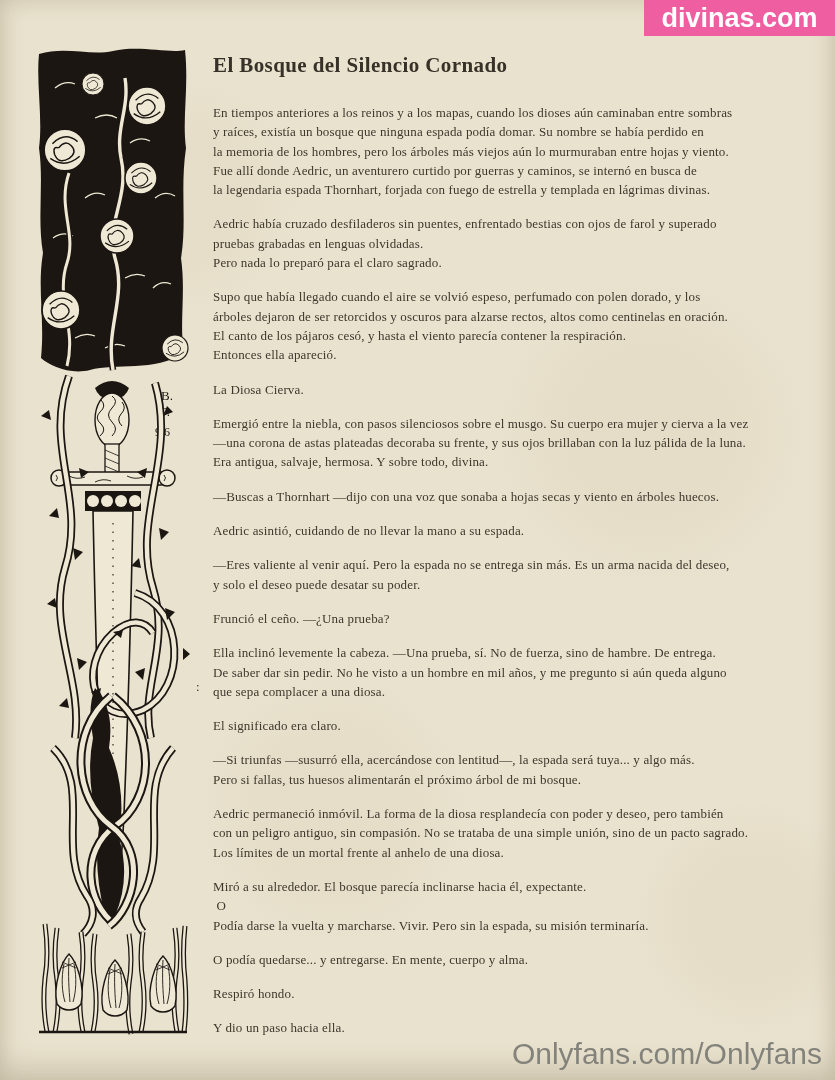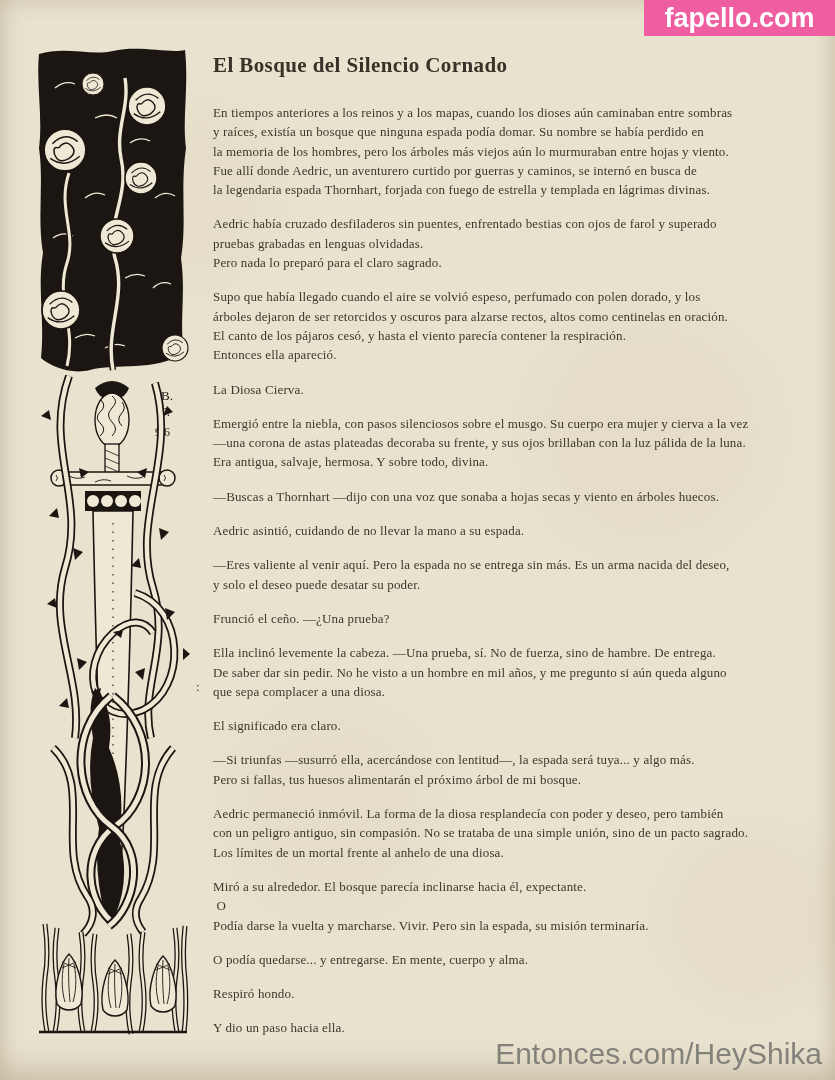--- a/index.html
+++ b/index.html
@@ -39,21 +39,21 @@
     white-space:pre-line;
   }
   .stray-mark{position:absolute;left:196px;top:679px;font-size:13px;color:#3e372d;}
 </style>
 </head>
 <body>
 
 <div class="page">
 
   <div class="watermark-top" style="background:#ee5ea1;color:#ffffff;">
-    <span>fapello.com</span>
+    <span>divinas.com</span>
   </div>
 
   <div class="artwork">
     <svg width="156" height="988" viewBox="0 0 156 988" xmlns="http://www.w3.org/2000/svg">
       <defs>
         <g id="rose">
           <circle r="10" fill="#efe8d4" stroke="#1b1612" stroke-width="0.9"></circle>
           <path d="M-6,-3 Q0,-9 6,-4 M-7,4 Q0,9 7,3 M-3,-1 q3,-4 6,-1 q3,3 -1,6 q-5,3 -7,-2 q-1,-4 2,-3" fill="none" stroke="#1b1612" stroke-width="0.7"></path>
         </g>
         <g id="bud">
@@ -196,15 +196,15 @@
     <p>Miró a su alrededor. El bosque parecía inclinarse hacia él, expectante.
 &nbsp;O
 Podía darse la vuelta y marcharse. Vivir. Pero sin la espada, su misión terminaría.</p>
     <p>O podía quedarse... y entregarse. En mente, cuerpo y alma.</p>
     <p>Respiró hondo.</p>
     <p>Y dio un paso hacia ella.</p>
   </div>
 
   <span class="stray-mark">:</span>
 
-  <div class="watermark-bottom" style="color:#83827b;">Entonces.com/HeyShika</div>
+  <div class="watermark-bottom" style="color:#83827b;">Onlyfans.com/Onlyfans</div>
 
 </div>
 
 </body></html>

